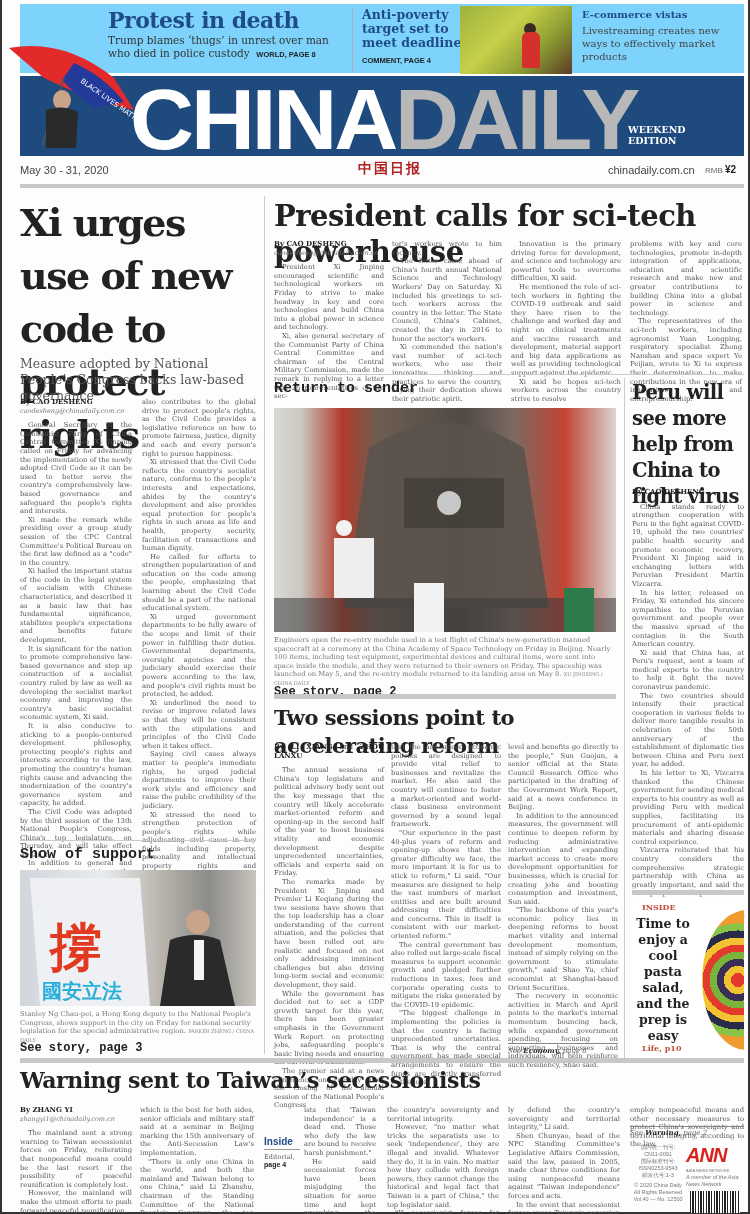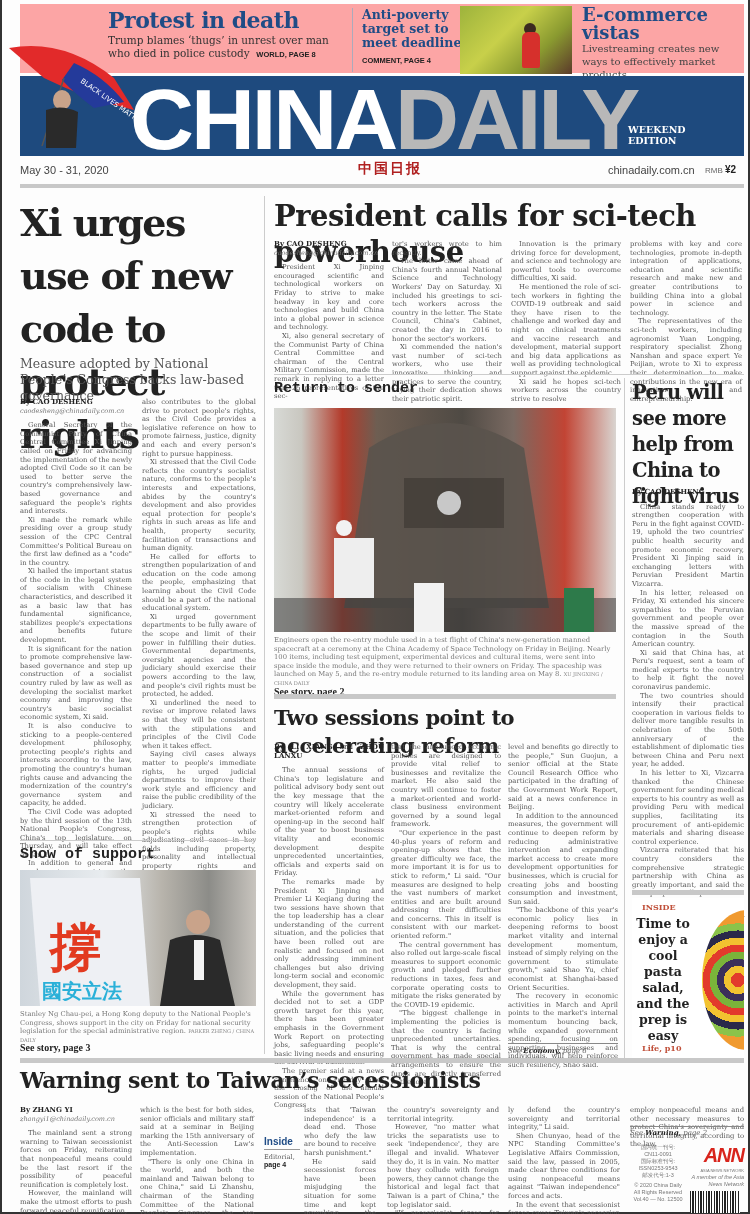--- a/index.html
+++ b/index.html
@@ -1,32 +1,32 @@
 <!DOCTYPE html>
 <html><head>
 <meta charset="utf-8">
 <style>
 *{box-sizing:border-box;margin:0;padding:0}
 body{width:750px;height:1214px;background:#fff;font-family:"DejaVu Serif",serif;color:#222;position:relative;overflow:hidden}
 .page{position:absolute;left:0;top:0;width:750px;height:1214px;border-left:2px solid #333;border-right:2px solid #333;border-bottom:2px solid #333;background:#fdfdfd}
 
-.teasers{position:absolute;left:18px;top:4px;width:724px;height:69px;background:#fca5a5}
+.teasers{position:absolute;left:18px;top:4px;width:724px;height:69px;background:#7dd3fc}
 .t1{position:absolute;left:88px;top:2px;width:244px}
 .t1 h1{font-family:"DejaVu Serif",serif;font-weight:bold;color:#1f4c86;font-size:22px;letter-spacing:-0.5px;line-height:28px}
 .t1 p{font-size:10.5px;line-height:13px;color:#333}
 .tag{font-family:"Liberation Sans",sans-serif;font-size:7.5px;font-weight:bold;color:#222}
 .vsep{position:absolute;left:332px;top:4px;width:1px;height:64px;background:#aab}
 .t2{position:absolute;left:332px;top:4px;width:110px}
 .t2 h2{font-weight:bold;color:#1f4c86;font-size:12.5px;line-height:14px}
 .t2 .tag{display:block;margin-top:6px}
 .t2img{position:absolute;left:440px;top:2px;width:112px;height:68px;background:linear-gradient(135deg,#9db33c 0%,#c8d04a 40%,#8a9a30 70%,#5b3a2a 100%)}
 .t2img .person{position:absolute;left:62px;top:26px;width:18px;height:36px;background:#d6302c;border-radius:6px 6px 2px 2px}
 .t2img .head{position:absolute;left:64px;top:17px;width:12px;height:12px;background:#3a2a20;border-radius:50%}
 .t3{position:absolute;left:562px;top:2px;width:160px}
-.t3 h2{font-weight:bold;color:#1f4c86;font-size:18px;line-height:18px}
+.t3 h2{font-weight:bold;color:#1f4c86;font-size:10px;line-height:18px}
 .t3 p{font-size:10px;line-height:13px;color:#444}
 .t3 .tag{display:block;margin-top:20px}
 
 .mast{position:absolute;left:18px;top:76px;width:724px;height:80px;background:#1e4a7e;overflow:hidden}
 .logo{position:absolute;left:110px;top:-6px;font-family:"Liberation Sans",sans-serif;font-weight:bold;font-size:86px;letter-spacing:-3px;transform:scaleX(1.03);transform-origin:left}
 .logo .china{color:#fff}
 .logo .daily{color:#b8b8b8}
 .edition{position:absolute;left:608px;top:48px;color:#fff;font-size:9.5px;font-weight:bold;line-height:11px}
 
 .umbrella{position:absolute;left:2px;top:38px;width:150px;height:110px}
@@ -46,30 +46,30 @@
 .head-serif{font-family:"DejaVu Serif",serif;color:#222;position:absolute}
 
 .lead-h{left:18px;top:196px;width:240px;font-size:38px;line-height:53px;font-weight:bold;letter-spacing:-1.5px}
 .lead-deck{position:absolute;left:18px;top:356px;width:240px;font-family:"DejaVu Serif",serif;font-size:12.5px;line-height:16px;color:#555}
 .vdiv{position:absolute;width:1px;background:#ccc}
 .hdiv{position:absolute;height:1px;background:#ccc}
 .section-h{position:absolute;font-family:Liberation Mono, monospace;font-weight:bold;color:#222}
 .photo{position:absolute;overflow:hidden}
 .caption{position:absolute;font-family:"DejaVu Serif",serif;font-size:6.8px;line-height:8.6px;color:#777}
 .caption .credit{font-size:5px;color:#888;text-transform:uppercase}
-.seestory{font-family:Liberation Serif, serif;font-weight:bold;font-size:10px;color:#222}
+.seestory{font-family:Liberation Mono, monospace;font-weight:bold;font-size:12px;color:#222}
 .see-it{position:absolute;font-style:italic;font-size:7px;color:#666}
 .see-it b{color:#222}
 .inside-box{position:absolute;left:630px;top:898px;width:112px;height:160px;background:#fff;overflow:hidden}
 .inside-box .lbl{position:absolute;left:10px;top:4px;font-family:"DejaVu Serif",serif;font-size:8px;color:#c0503a;font-weight:bold}
 .inside-box .txt{position:absolute;left:0;top:18px;width:62px;text-align:center;font-family:"DejaVu Serif",serif;font-weight:bold;font-size:12.5px;line-height:16px;color:#222}
 .inside-box .pg{position:absolute;left:10px;top:145px;font-size:8px;font-weight:bold;color:#c0503a}
 .bowl{position:absolute;left:70px;top:12px;width:90px;height:140px;border-radius:50%;background:radial-gradient(circle at 40% 50%,#e23a2c 0 8%,#f2c230 8% 16%,#3b2f5a 16% 24%,#7ab33a 24% 32%,#e23a2c 32% 40%,#f2c230 40% 48%,#2a2a4a 48% 56%,#8ac34a 56% 64%,#f09a30 64% 80%,#ececec 80% 100%)}
 .footer-meta{position:absolute;left:618px;top:1138px;width:52px;font-family:"Liberation Sans",sans-serif;font-size:5.5px;line-height:7px;color:#777;text-align:center}
-.ann{position:absolute;left:676px;top:1140px;width:64px;text-align:right}
+.ann{position:absolute;left:676px;top:1140px;width:64px;text-align:left}
 .ann .logoann{font-family:"Liberation Sans",sans-serif;font-weight:bold;font-style:italic;font-size:20px;color:#d8241c;letter-spacing:-1px}
 .ann .member{font-family:"Liberation Sans",sans-serif;font-size:5.5px;font-style:italic;color:#777;line-height:7px}
 .barcode{margin:3px auto 0;width:50px;height:22px;background:repeating-linear-gradient(90deg,#222 0 1px,#fff 1px 2px,#222 2px 4px,#fff 4px 5px,#222 5px 6px,#fff 6px 8px)}
 .inside-mini{position:absolute;left:262px;top:1136px;width:36px}
 .inside-mini .t{font-family:"Liberation Sans",sans-serif;font-weight:bold;font-size:10px;color:#1f4c86;border-bottom:1px solid #999;padding-bottom:2px}
 .inside-mini .e{font-size:6.5px;color:#555;margin-top:3px}
 .inside-mini .p{font-family:"Liberation Sans",sans-serif;font-size:7px;font-weight:bold;color:#222}
 </style>
 </head>
 <body>

